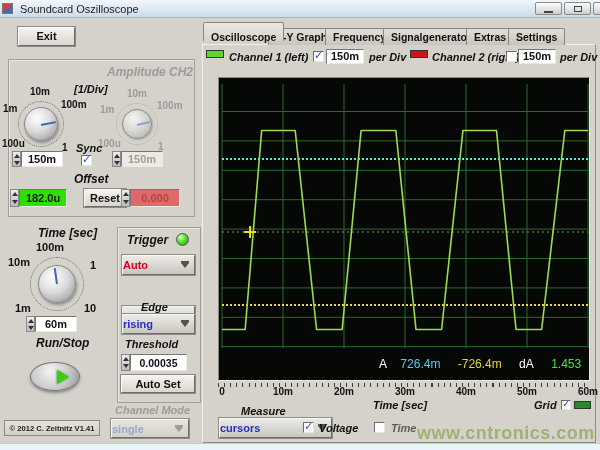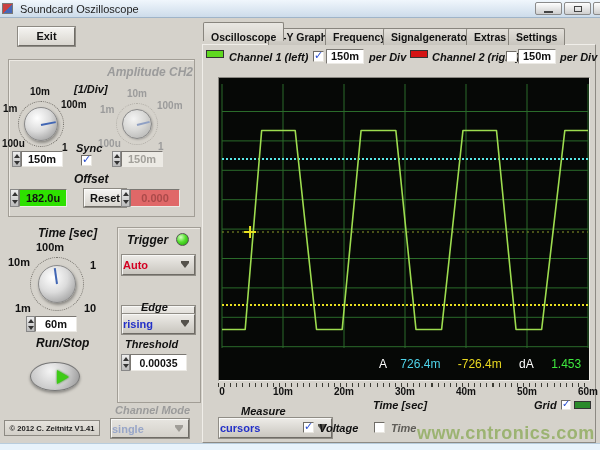--- a/index.html
+++ b/index.html
@@ -210,20 +210,21 @@
     <span class="ddarrow"></span>
   </div>
   <span class="lbl" style="left:125px; top:338px;">Threshold</span>
   <div class="spin" style="left:121px; top:354px; height:17px;">
     <span class="arrs">
         <i class="up"></i>
         <i class="dn"></i>
       </span>
     <span class="field spinfld" style="width:57px; font-size:10.5px;">0.00035</span>
   </div>
+  <div class="btn" style="left:121px; top:375px; width:74px; height:18px; line-height:16px;">Auto Set</div>
 
   <span class="lbl dim" style="left:115px; top:404px;">Channel Mode</span>
   <div class="dd" style="left:111px; top:419px; width:78px; height:19px; background:linear-gradient(#e6e4df,#d4d1ca);">
     <span class="ddtxt c-dimblue">single</span>
     <span class="ddarrow" style="opacity:.45;"></span>
   </div>
   <div class="copyright">© 2012  C. Zeitnitz V1.41</div>
 
   <div class="tabpanel"></div>
   <span class="tab active" style="left:203px;">Oscilloscope</span>

